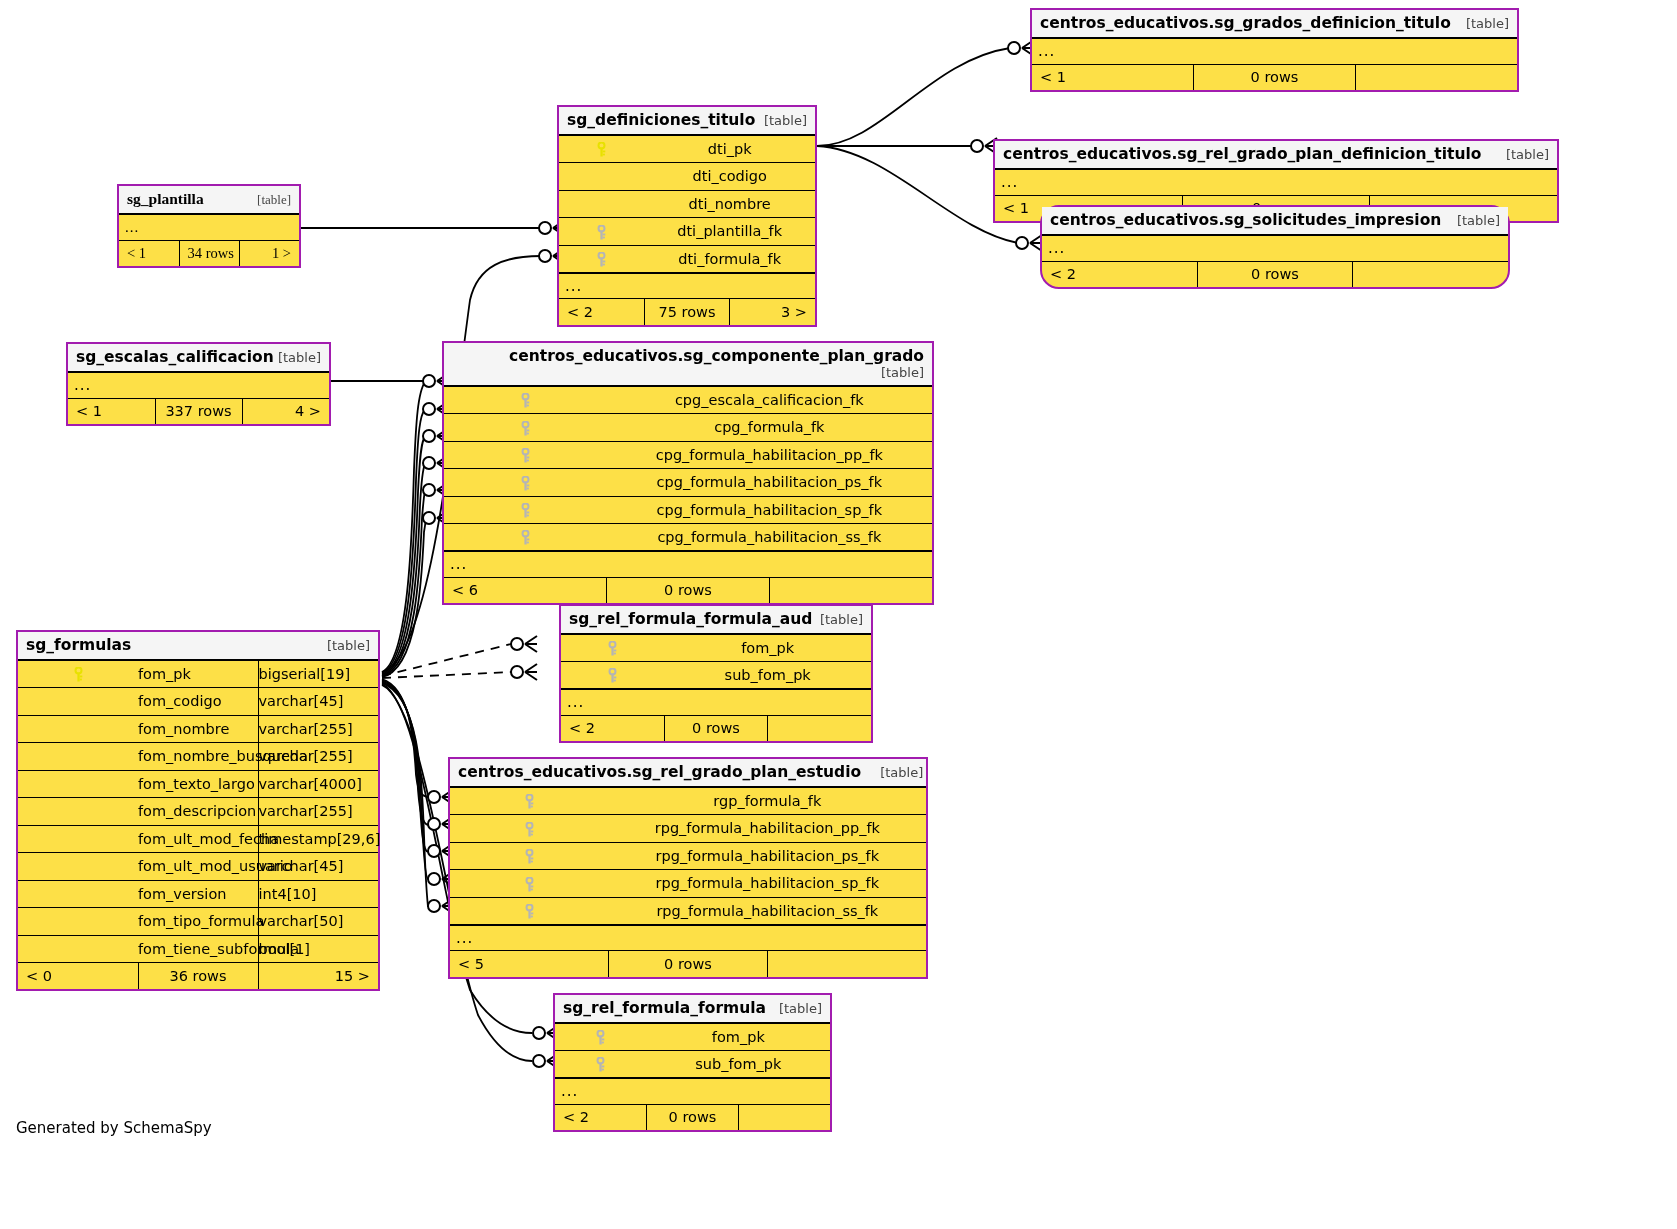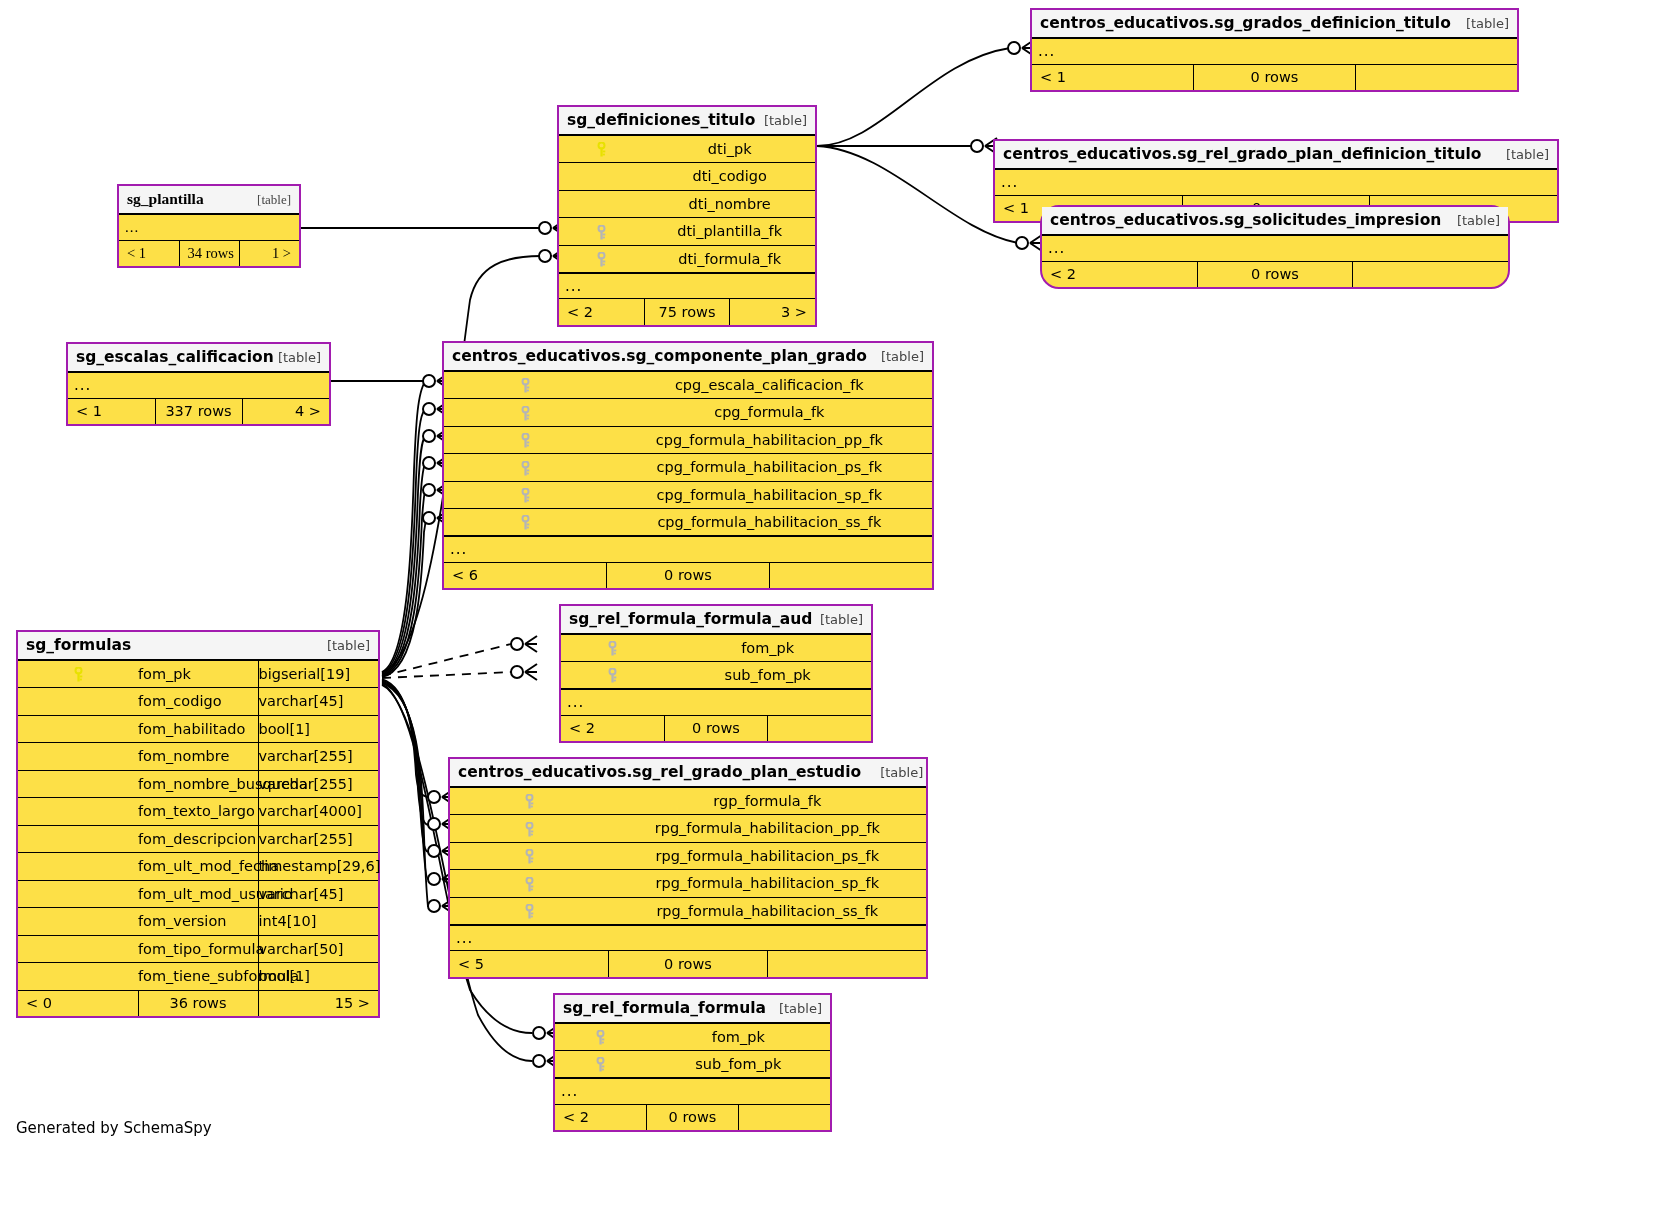--- a/index.html
+++ b/index.html
@@ -361,21 +361,21 @@
               <td class="foot-r">4 &gt;</td>
             </tr>
           </tbody>
         </table>
       </div>
       <div class="tbl" style="left: 442px; top: 341px; width: 492px;">
         <table>
           <tbody>
             <tr class="thead-row">
               <td colspan="3">
-                <div style="display:flex;align-items:center;justify-content:space-between;">
+                <div style="display:flex;align-items:flex-end;justify-content:space-between;flex-direction:column;">
                   <span class="tname">centros_educativos.sg_componente_plan_grado</span>
                   <span class="ttag">[table]</span>
                 </div>
               </td>
             </tr>
             <tr class="col-row">
               <td class="c-key"><span class="keyicon"><svg width="11" height="15" viewBox="0 0 11 15" xmlns="http://www.w3.org/2000/svg">
                     <circle cx="5.5" cy="3.4" r="3" fill="none" stroke="#b5b5b5" stroke-width="2"></circle>
                     <rect x="4.4" y="5.5" width="2.3" height="9" fill="#b5b5b5"></rect>
                     <rect x="6.7" y="8.5" width="2.6" height="1.9" fill="#b5b5b5"></rect>
@@ -607,25 +607,20 @@
               <td class="c-name" style="width:232.96px">fom_pk</td>
               <td class="c-type">bigserial[19]</td>
             </tr>
             <tr class="col-row">
               <td class="c-key"></td>
               <td class="c-name" style="width:232.96px">fom_codigo</td>
               <td class="c-type">varchar[45]</td>
             </tr>
             <tr class="col-row">
               <td class="c-key"></td>
-              <td class="c-name" style="width:232.96px">fom_habilitado</td>
-              <td class="c-type">bool[1]</td>
-            </tr>
-            <tr class="col-row">
-              <td class="c-key"></td>
               <td class="c-name" style="width:232.96px">fom_nombre</td>
               <td class="c-type">varchar[255]</td>
             </tr>
             <tr class="col-row">
               <td class="c-key"></td>
               <td class="c-name" style="width:232.96px">fom_nombre_busqueda</td>
               <td class="c-type">varchar[255]</td>
             </tr>
             <tr class="col-row">
               <td class="c-key"></td>

